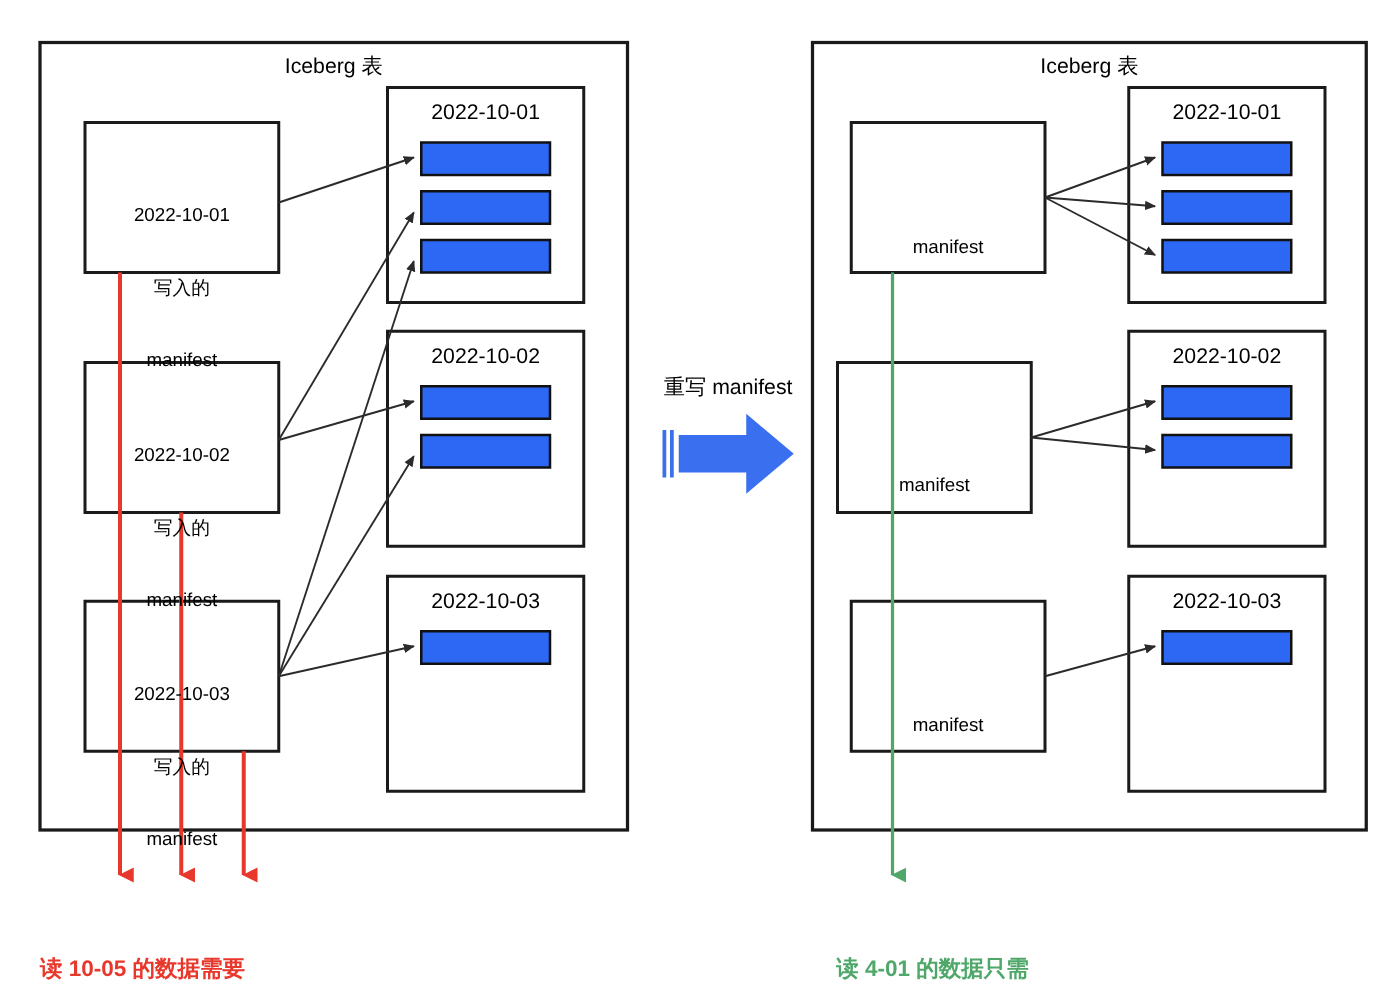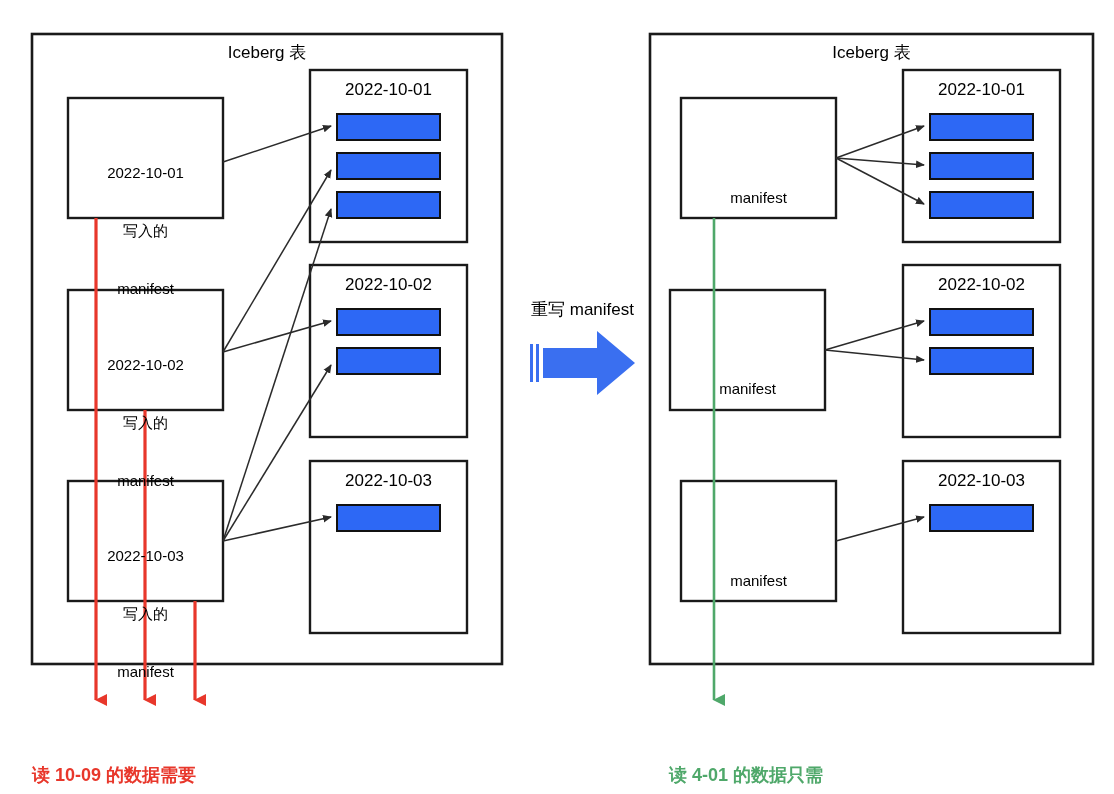--- a/index.html
+++ b/index.html
@@ -169,21 +169,21 @@
   </div>
   <div class="txt mf-text center" style="left:681px;top:533px;width:155px;">
     <span class="l">manifest</span>
   </div>
 
   <div class="txt part-title center" style="left:903px;top:79px;width:157px;">2022-10-01</div>
   <div class="txt part-title center" style="left:903px;top:274px;width:157px;">2022-10-02</div>
   <div class="txt part-title center" style="left:903px;top:470px;width:157px;">2022-10-03</div>
 
   <div class="txt note note-red" style="left:32px;top:718px;">
-    <span class="l">读 10-09 的数据需要</span>
+    <span class="l">读 10-05 的数据需要</span>
     
   </div>
 
   <div class="txt note note-green" style="left:669px;top:718px;">
     <span class="l">读 4-01 的数据只需</span>
     
   </div>
 
 </div>
 

